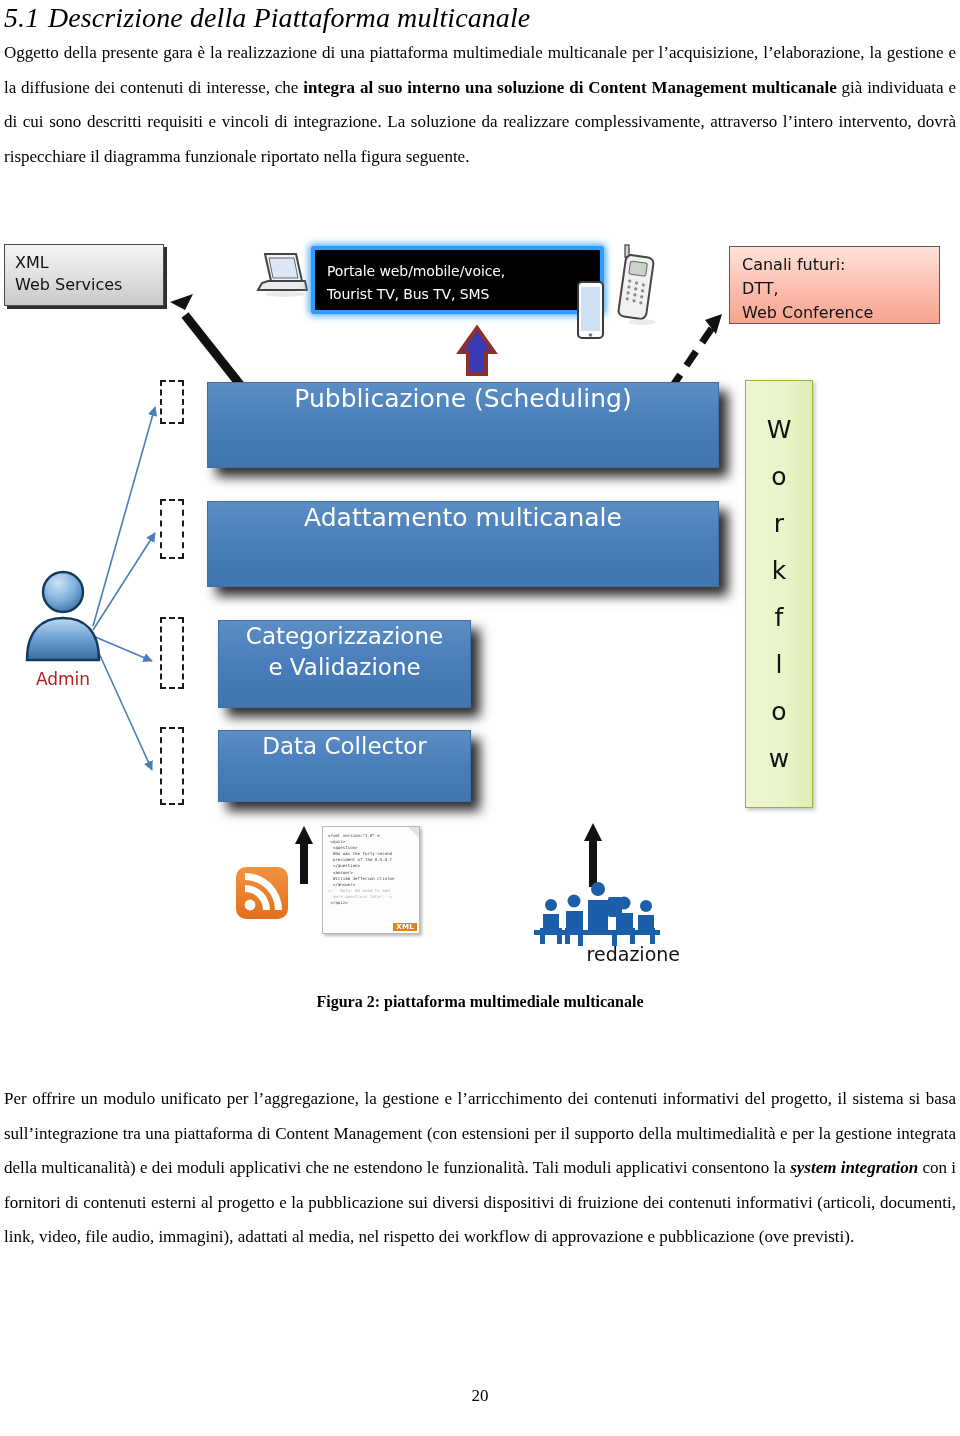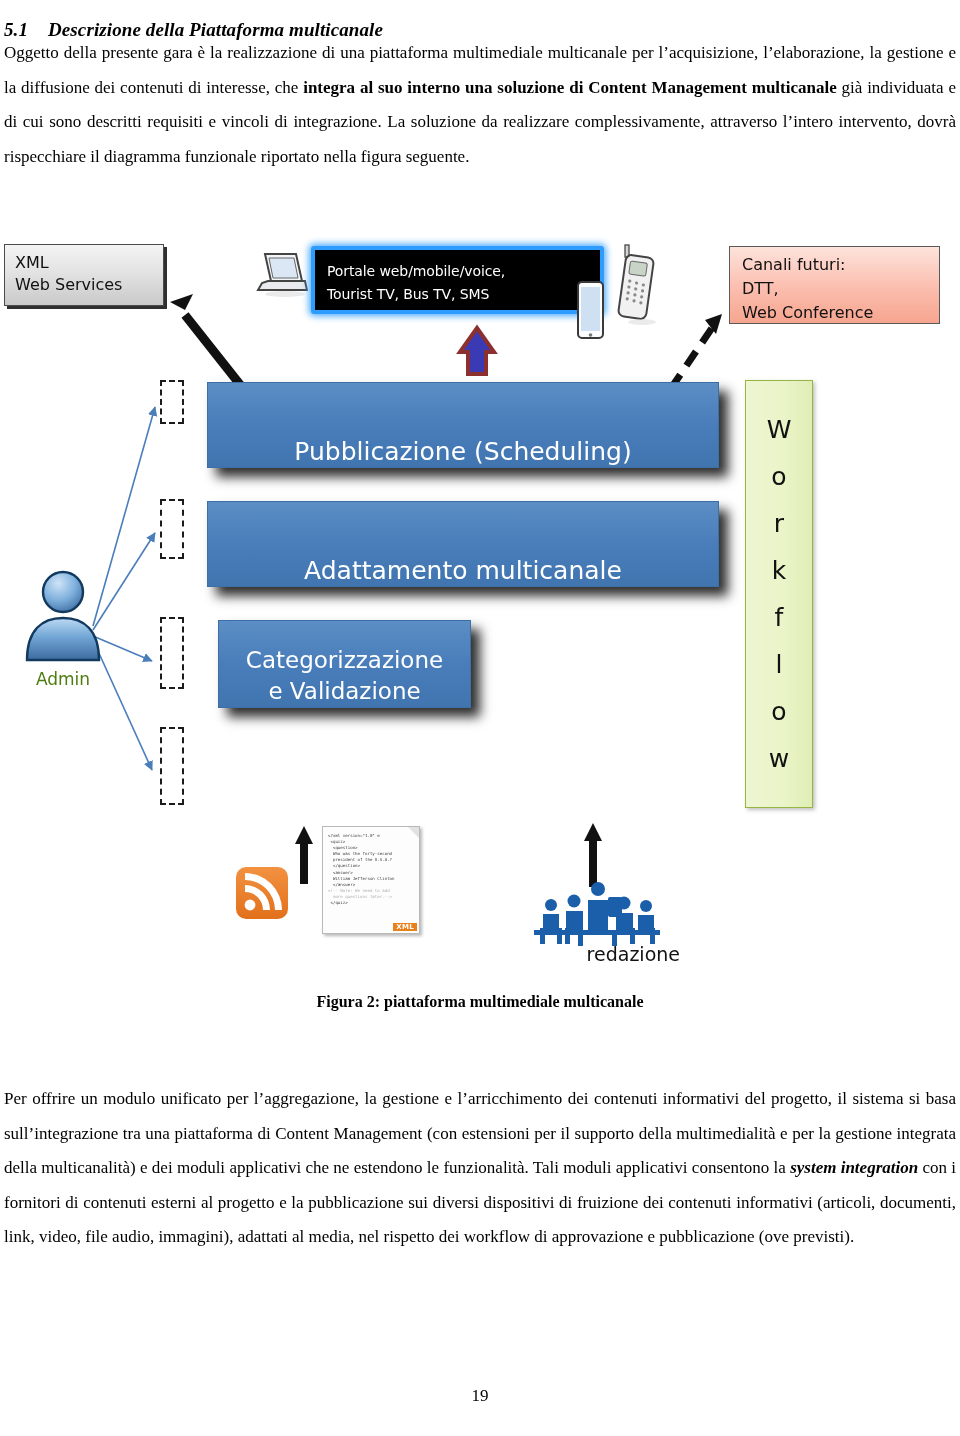--- a/index.html
+++ b/index.html
@@ -5,22 +5,22 @@
   html,body{margin:0;padding:0;background:#ffffff;}
   body{
     width:960px;height:1436px;position:relative;overflow:hidden;
     font-family:"Liberation Serif","DejaVu Serif",serif;
     color:#000;
   }
   .page{position:relative;width:960px;height:1436px;}
 
   
   .heading{
-    position:absolute;left:4px;top:16px;width:950px;
-    font-weight:bold;font-style:italic;font-size:19px;line-height:28px;
+    position:absolute;left:4px;top:4px;width:950px;
+    font-weight:normal;font-style:italic;font-size:28px;line-height:28px;
     letter-spacing:.1px;
   }
   .heading .num{display:inline-block;min-width:44px;}
   .para{
     position:absolute;font-size:17px;line-height:34.5px;
     text-align:justify;text-justify:inter-word;
   }
   .p-intro{left:4px;top:36px;width:952px;}
   .p-body{left:4px;top:1082px;width:952px;}
   .b{font-weight:bold;}
@@ -69,21 +69,21 @@
     border:1px solid #5a5a5a;
     font-size:16px;line-height:24px;color:#111;
     padding:6px 0 0 12px;
   }
 
   
   .bbox{
     background:linear-gradient(180deg,#5b8ec4 0%,#4a7ebb 48%,#4175b0 100%);
     border:1px solid #3f6ea4;
     color:#fff;
-    display:flex;align-items:flex-end;justify-content:center;
+    display:flex;align-items:flex-start;justify-content:center;
     text-align:center;
     font-size:25px;line-height:31px;
     box-shadow:9px 9px 11px rgba(0,0,0,.82);
   }
   
   .n-pub  {left:207px;top:146px;width:512px;height:86px;}
   .n-adat {left:207px;top:265px;width:512px;height:86px;}
   .n-cat  {left:218px;top:384px;width:253px;height:88px;font-size:23px;}
   .n-data {left:218px;top:494px;width:253px;height:72px;font-size:23px;}
   .n-int  {left:493px;top:418px;width:222px;height:152px;font-size:23px;}
@@ -106,21 +106,21 @@
     border:2.5px dashed #1b1b1b;background:transparent;
   }
   .d1{left:160px;top:144px;width:24px;height:44px;}
   .d2{left:160px;top:263px;width:24px;height:60px;}
   .d3{left:160px;top:381px;width:24px;height:72px;}
   .d4{left:160px;top:491px;width:24px;height:78px;}
 
   
   .admin-wrap{left:8px;top:332px;width:110px;height:118px;text-align:center;}
   .admin-label{
-    font-size:17px;color:#4d7c0f;margin-top:1px;
+    font-size:17px;color:#b91c1c;margin-top:1px;
   }
 
   
   .redaz{
     left:520px;top:707px;width:160px;text-align:right;
     font-size:19px;color:#111;
   }
 
   
   .ovl{position:absolute;left:0;top:0;width:960px;height:745px;pointer-events:none;}
@@ -267,20 +267,23 @@
     <div class="fnode bbox dfont n-pub">
       <span>Pubblicazione (Scheduling)</span>
     </div>
     <div class="fnode bbox dfont n-adat">
       <span>Adattamento multicanale</span>
     </div>
     <div class="fnode bbox dfont n-cat" style="white-space:pre-line;">
       <span>Categorizzazione
 e Validazione</span>
     </div>
+    <div class="fnode bbox dfont n-data">
+      <span>Data Collector</span>
+    </div>
 
     <div class="fnode workflow dfont">
       <span>W</span>
       <span>o</span>
       <span>r</span>
       <span>k</span>
       <span>f</span>
       <span>l</span>
       <span>o</span>
       <span>w</span>
@@ -357,15 +360,15 @@
       </svg>
     </div>
     <div class="fnode redaz dfont">redazione</div>
 
   </div>
 
   <div class="caption">Figura 2: piattaforma multimediale multicanale</div>
 
   <div class="para p-body"><span>Per offrire un modulo unificato per l’aggregazione, la gestione e l’arricchimento dei contenuti informativi del progetto, il sistema si basa sull’integrazione tra una piattaforma di Content Management (con estensioni per il supporto della multimedialità e per la gestione integrata della multicanalità) e dei moduli applicativi che ne estendono le funzionalità. Tali moduli applicativi consentono la </span><span class="bi">system integration</span><span> con i fornitori di contenuti esterni al progetto e la pubblicazione sui diversi dispositivi di fruizione dei contenuti informativi (articoli, documenti, link, video, file audio, immagini), adattati al media, nel rispetto dei workflow di approvazione e pubblicazione (ove previsti).</span></div>
 
-  <div class="pagenum">19</div>
+  <div class="pagenum">20</div>
 
 </div>
 
 </body></html>

